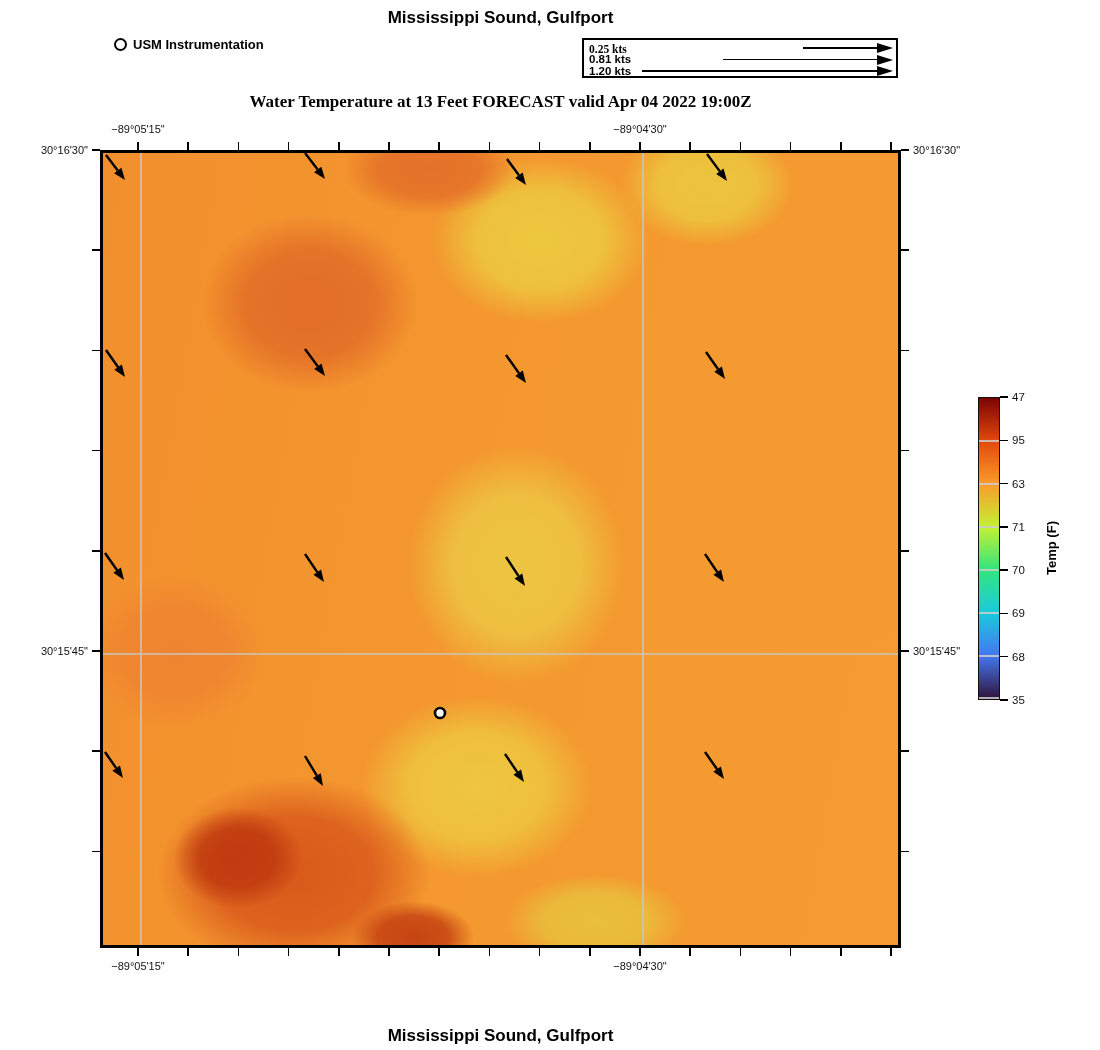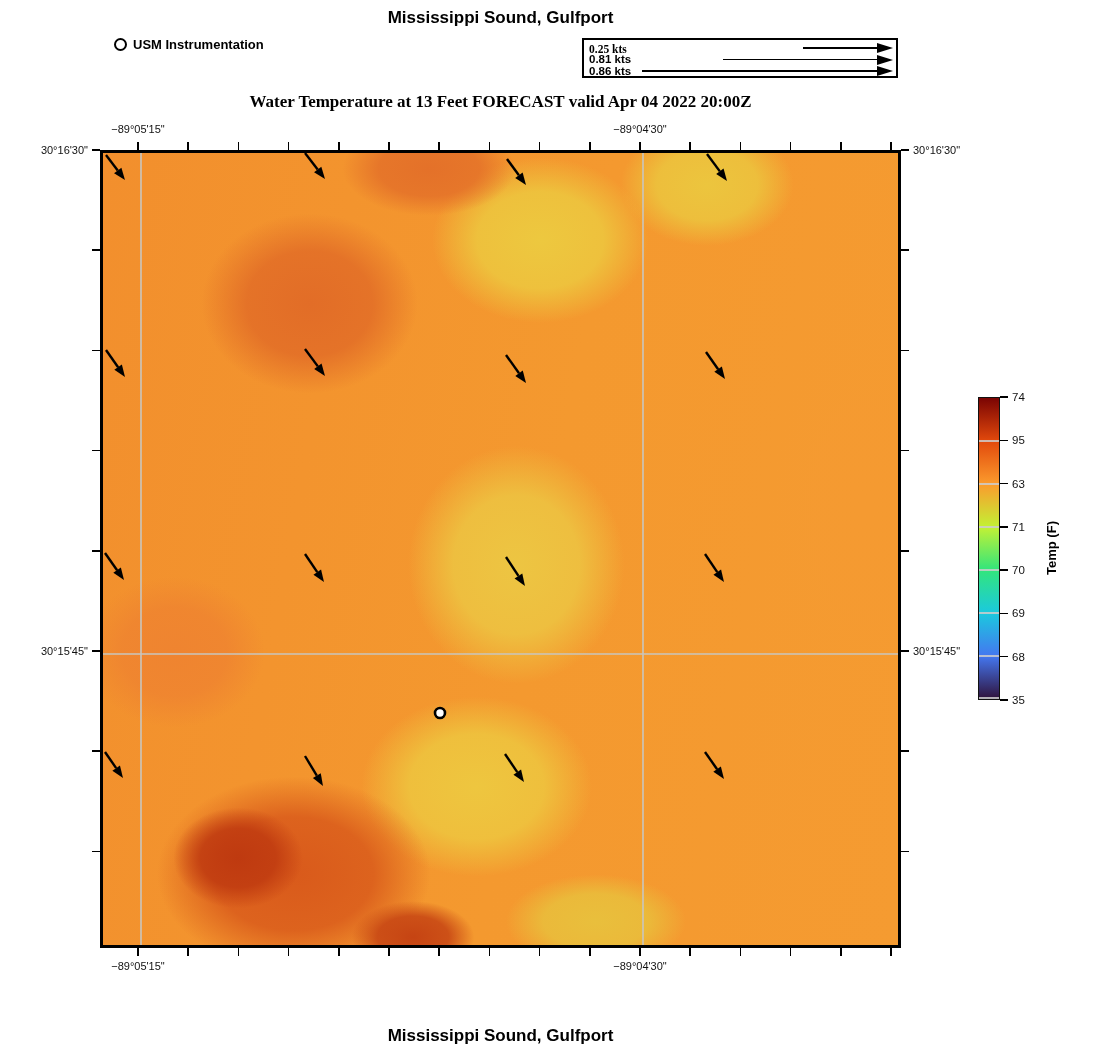--- a/index.html
+++ b/index.html
@@ -48,26 +48,26 @@
     <span>USM Instrumentation</span>
   </div>
 
   <div class="scalebox">
       <div class="scale-label" style="top: 4px; font-family: Liberation Serif, serif;">0.25 kts</div>
       <div class="scale-shaft" style="left: 219px; top: 7.2px; width: 76px;"></div>
       <div class="scale-head" style="left: 293px; top: 3px;"></div>
       <div class="scale-label" style="top: 14px;">0.81 kts</div>
       <div class="scale-shaft" style="left: 139px; top: 18.7px; width: 156px;"></div>
       <div class="scale-head" style="left: 293px; top: 14.5px;"></div>
-      <div class="scale-label" style="top: 25.5px;">0.86 kts</div>
+      <div class="scale-label" style="top: 25.5px;">1.20 kts</div>
       <div class="scale-shaft" style="left: 58px; top: 30.2px; width: 237px;"></div>
       <div class="scale-head" style="left: 293px; top: 26px;"></div>
     </div>
 
-  <div class="subtitle">Water Temperature at 13 Feet FORECAST valid Apr 04 2022 20:00Z</div>
+  <div class="subtitle">Water Temperature at 13 Feet FORECAST valid Apr 04 2022 19:00Z</div>
 
   <div class="map" style="background: radial-gradient(90px 70px at 17% 89%, rgb(191, 58, 16) 0%, rgba(191, 58, 16, 0.85) 42%, rgba(191, 58, 16, 0) 72%), radial-gradient(85px 50px at 39% 99%, rgb(198, 68, 19) 0%, rgba(198, 68, 19, 0.85) 42%, rgba(198, 68, 19, 0) 72%), radial-gradient(190px 135px at 24% 91%, rgb(217, 90, 27) 0%, rgba(217, 90, 27, 0.85) 42%, rgba(217, 90, 27, 0) 72%), radial-gradient(150px 125px at 26% 19%, rgb(226, 109, 39) 0%, rgba(226, 109, 39, 0.85) 42%, rgba(226, 109, 39, 0) 72%), radial-gradient(120px 65px at 41% 2%, rgb(228, 113, 41) 0%, rgba(228, 113, 41, 0.85) 42%, rgba(228, 113, 41, 0) 72%), radial-gradient(150px 115px at 55% 11%, rgb(237, 200, 63) 0%, rgba(237, 200, 63, 0.85) 42%, rgba(237, 200, 63, 0) 72%), radial-gradient(120px 85px at 76% 4%, rgb(236, 197, 62) 0%, rgba(236, 197, 62, 0.85) 42%, rgba(236, 197, 62, 0) 72%), radial-gradient(150px 165px at 52% 52%, rgb(237, 197, 66) 0%, rgba(237, 197, 66, 0.85) 42%, rgba(237, 197, 66, 0) 72%), radial-gradient(160px 125px at 47% 80%, rgb(238, 198, 63) 0%, rgba(238, 198, 63, 0.85) 42%, rgba(238, 198, 63, 0) 72%), radial-gradient(125px 65px at 62% 97%, rgb(233, 191, 60) 0%, rgba(233, 191, 60, 0.85) 42%, rgba(233, 191, 60, 0) 72%), radial-gradient(125px 105px at 9% 63%, rgb(239, 132, 48) 0%, rgba(239, 132, 48, 0.85) 42%, rgba(239, 132, 48, 0) 72%), radial-gradient(130px 240px at 96% 45%, rgb(245, 154, 49) 0%, rgba(245, 154, 49, 0.85) 42%, rgba(245, 154, 49, 0) 72%), linear-gradient(100deg, rgb(242, 143, 45) 0%, rgb(244, 153, 47) 55%, rgb(245, 155, 49) 100%);">
     <svg id="map-svg" viewBox="0 0 795 792" preserveAspectRatio="none" xmlns="http://www.w3.org/2000/svg">
         <line x1="38" y1="0" x2="38" y2="792" stroke="#c9c6be" stroke-width="1.6"></line>
         <line x1="540" y1="0" x2="540" y2="792" stroke="#c9c6be" stroke-width="1.6"></line>
         <line x1="0" y1="501" x2="795" y2="501" stroke="#c9c6be" stroke-width="1.6"></line>
         <line x1="3" y1="2" x2="14.739000789597306" y2="17.44605367052277" stroke="#000" stroke-width="2.4"></line>
         <polygon points="22,27 11.076654696631035,20.229436701177136 18.401346882563576,14.662670639868402" fill="#000"></polygon>
         <line x1="202" y1="0" x2="214.6834708698037" y2="16.488512130744798" stroke="#000" stroke-width="2.4"></line>
         <polygon points="222,26 211.03740051992253,19.293181630653383 218.32954121968487,13.683842630836214" fill="#000"></polygon>
@@ -167,21 +167,21 @@
     <div class="tick" style="left: 901px; top: 850.65px; width: 8px; height: 1.5px;"></div>
     <div class="axlabel cx" style="left: 138px; top: 123px;">−89°05'15"</div>
     <div class="axlabel cx" style="left: 138px; top: 960px;">−89°05'15"</div>
     <div class="axlabel cx" style="left: 640px; top: 123px;">−89°04'30"</div>
     <div class="axlabel cx" style="left: 640px; top: 960px;">−89°04'30"</div>
     <div class="axlabel r" style="left: 88px; top: 150px;">30°16'30"</div>
     <div class="axlabel l" style="left: 913px; top: 150px;">30°16'30"</div>
     <div class="axlabel r" style="left: 88px; top: 651px;">30°15'45"</div>
     <div class="axlabel l" style="left: 913px; top: 651px;">30°15'45"</div>
     <div class="tick" style="left: 1000px; top: 396.25px; width: 8px; height: 1.5px;"></div>
-    <div class="cbar-ticklab" style="left: 1012px; top: 397px;">74</div>
+    <div class="cbar-ticklab" style="left: 1012px; top: 397px;">47</div>
     <div class="tick" style="left: 1000px; top: 439.536px; width: 8px; height: 1.5px;"></div>
     <div class="cbar-ticklab" style="left: 1012px; top: 440.286px;">95</div>
     <div class="tick" style="left: 1000px; top: 482.821px; width: 8px; height: 1.5px;"></div>
     <div class="cbar-ticklab" style="left: 1012px; top: 483.571px;">63</div>
     <div class="tick" style="left: 1000px; top: 526.107px; width: 8px; height: 1.5px;"></div>
     <div class="cbar-ticklab" style="left: 1012px; top: 526.857px;">71</div>
     <div class="tick" style="left: 1000px; top: 569.393px; width: 8px; height: 1.5px;"></div>
     <div class="cbar-ticklab" style="left: 1012px; top: 570.143px;">70</div>
     <div class="tick" style="left: 1000px; top: 612.679px; width: 8px; height: 1.5px;"></div>
     <div class="cbar-ticklab" style="left: 1012px; top: 613.429px;">69</div>

